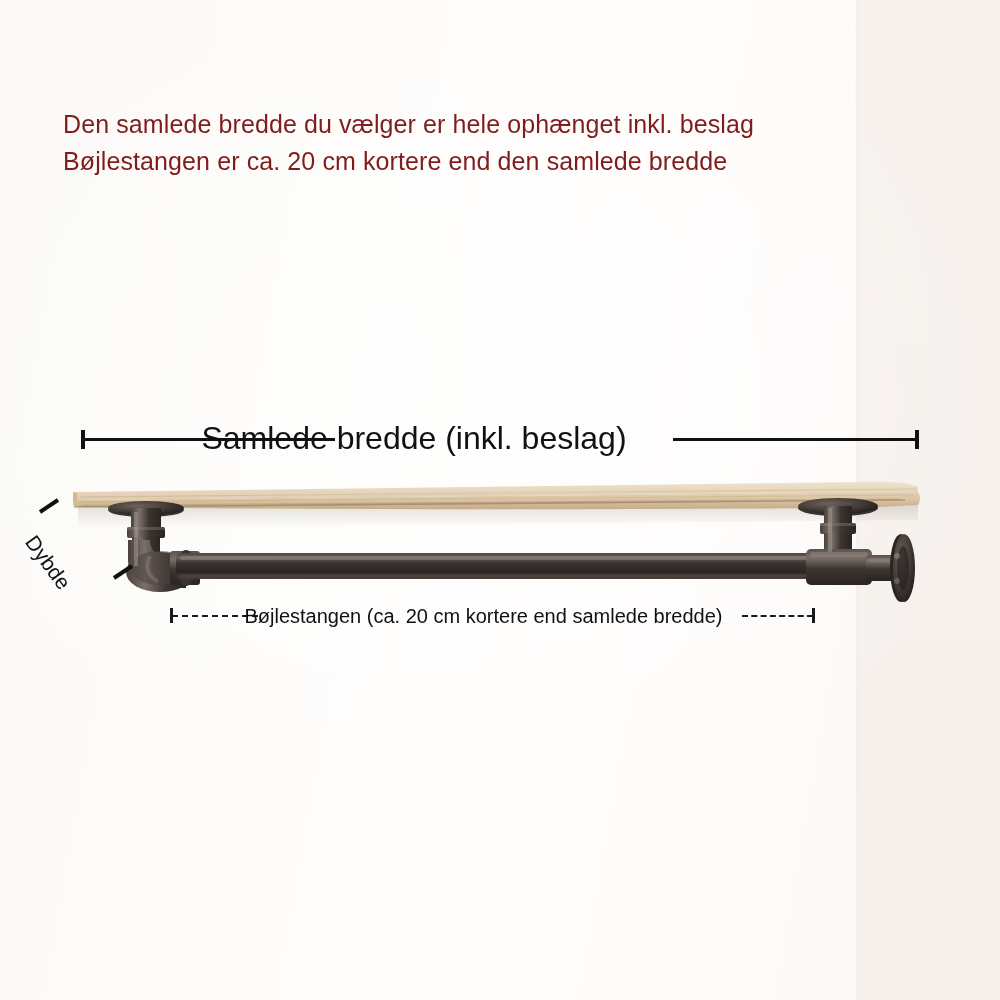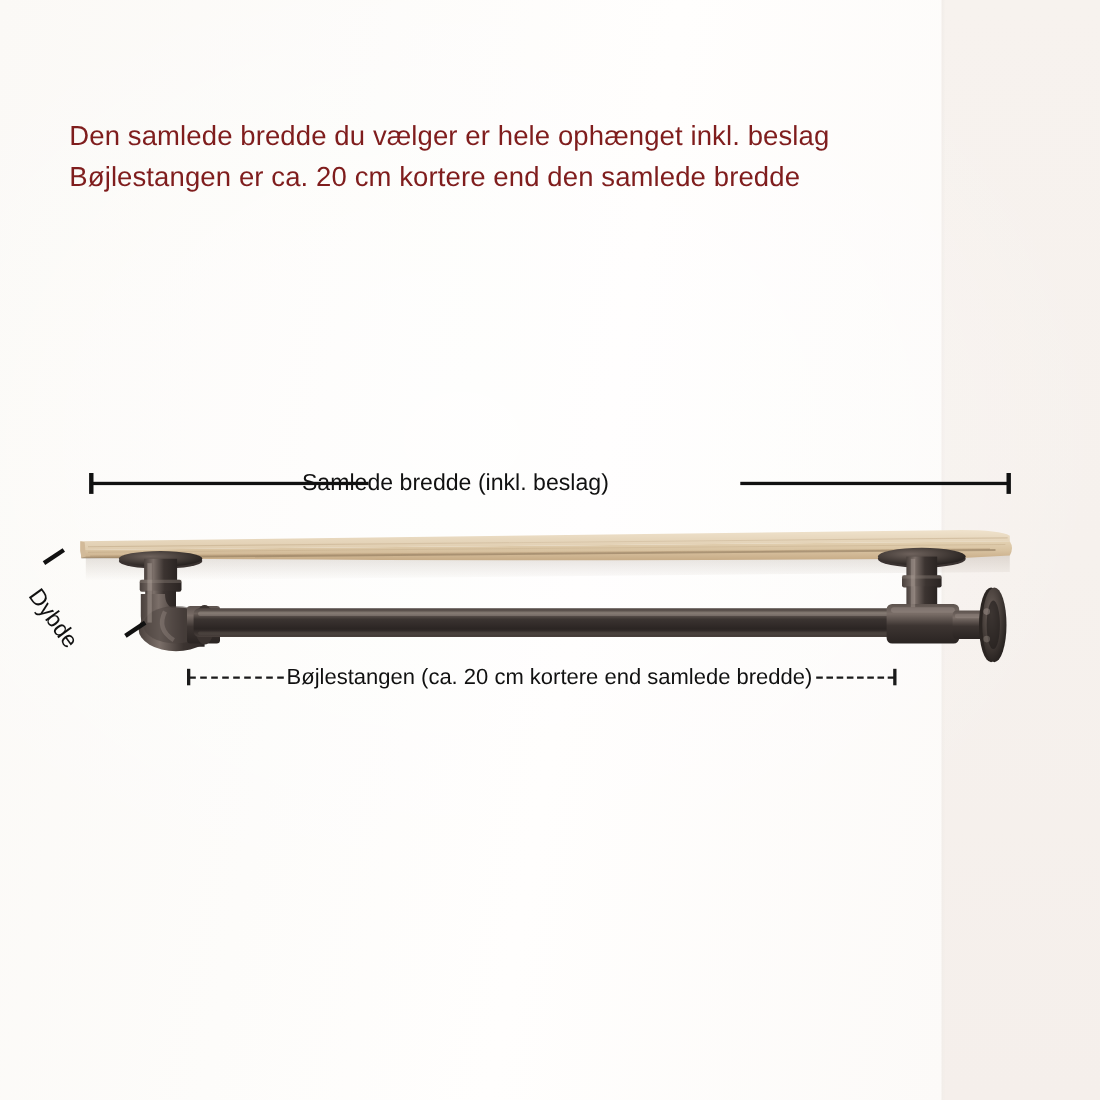--- a/index.html
+++ b/index.html
@@ -46,39 +46,39 @@
   }
   .dim-total .bar-left{left:83px;width:252px;}
   .dim-total .bar-right{left:673px;width:243px;}
   .dim-total .cap{
     position:absolute;top:10px;width:4px;height:19px;background:#111;
   }
   .dim-total .cap-l{left:81px;}
   .dim-total .cap-r{left:915px;}
   .dim-total .label{
     position:absolute;left:0;top:0;width:828px;text-align:center;
-    font-size:21px;color:#111;line-height:37px;white-space:nowrap;
+    font-size:32px;color:#111;line-height:37px;white-space:nowrap;
   }
 
   
   .shelf{position:absolute;left:0;top:0;width:1000px;height:1000px;pointer-events:none;}
 
   
   .dim-rod{position:absolute;left:0;top:600px;width:1000px;height:34px;}
   .dim-rod .dash{
     position:absolute;top:15px;height:0;
     border-top:2px dashed #1a1a1a;
   }
   .dim-rod .dash-l{left:172px;width:86px;}
   .dim-rod .dash-r{left:742px;width:71px;}
   .dim-rod .cap{position:absolute;top:8px;width:3px;height:15px;background:#1a1a1a;}
   .dim-rod .cap-l{left:170px;}
   .dim-rod .cap-r{left:812px;}
   .dim-rod .label{
-    position:absolute;left:16px;top:0;width:967px;text-align:center;
+    position:absolute;left:0;top:0;width:967px;text-align:center;
     font-size:20px;color:#111;line-height:32px;white-space:nowrap;
   }
 
   
   .dim-depth{
     position:absolute;left:36px;top:498px;width:110px;height:90px;
   }
   .dim-depth .dtext{
     position:absolute;left:-6px;top:28px;width:120px;
     font-size:21px;color:#111;white-space:nowrap;

